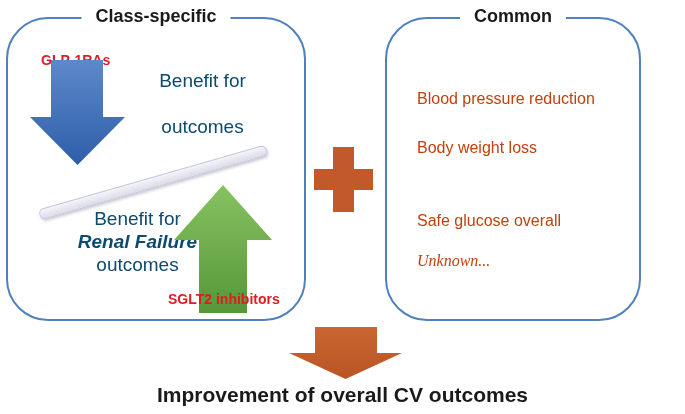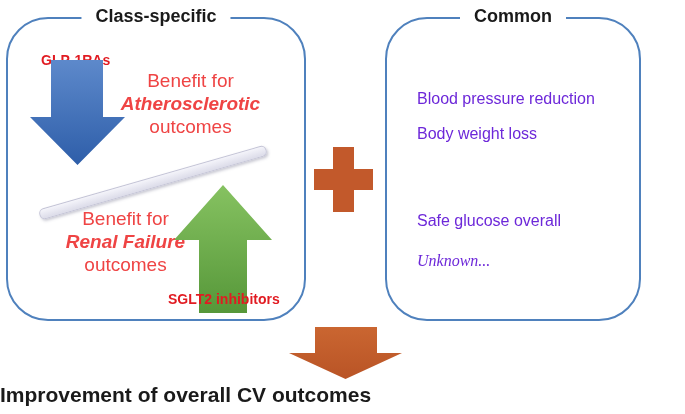--- a/index.html
+++ b/index.html
@@ -12,44 +12,44 @@
   .panel-right{left:385px;top:17px;width:256px;height:304px;}
   .panel-title{position:absolute;top:-13px;left:50%;transform:translateX(-50%);
     background:#ffffff;padding:0 14px;font-size:18px;font-weight:bold;color:#1a1a1a;white-space:nowrap;}
 
   
   .class-label{position:absolute;color:#e11b22;font-weight:bold;font-size:14px;white-space:nowrap;}
   .glp-label{left:33px;top:33px;}
   .sglt-label{left:160px;top:272px;text-align:center;}
 
   
-  .benefit{position:absolute;text-align:center;font-size:19px;line-height:23px;color:#ef4444;}
+  .benefit{position:absolute;text-align:center;font-size:19px;line-height:23px;color:#0c4a6e;margin-left:12px;}
   .benefit-athero{left:95px;top:50px;width:175px;}
   .benefit-hf{left:25px;top:188px;width:185px;}
   .benefit .emph{font-weight:bold;font-style:italic;}
 
   
   .beam{position:absolute;left:27px;top:158px;width:234px;height:9px;border-radius:5px;
     background:linear-gradient(#f4f4fa,#dcdce9);border:1px solid #c3c3d6;
     box-shadow:1px 2px 3px rgba(100,100,130,0.35);
     transform:rotate(-16deg);transform-origin:center;}
 
   
   .arrow{position:absolute;}
   .arrow-blue{left:22px;top:41px;width:95px;height:105px;}
   .arrow-green{left:166px;top:166px;width:98px;height:128px;}
   .plus{left:314px;top:147px;width:59px;height:65px;}
   .arrow-orange{left:289px;top:327px;width:113px;height:52px;}
 
   
-  .common-item{position:absolute;left:30px;font-size:16px;color:#6d28d9;white-space:nowrap;}
+  .common-item{position:absolute;left:30px;font-size:16px;color:#c2410c;white-space:nowrap;}
   .common-item.italic{font-style:italic;font-family:Liberation Serif, serif;}
 
   
-  .footer-text{position:absolute;left:0;right:0;top:383px;
+  .footer-text{position:absolute;left:0;right:0;top:383px;text-align:center;
     font-size:21px;font-weight:bold;color:#1a1a1a;}
 </style>
 </head>
 <body>
 
 <div id="canvas">
 
   <div class="panel panel-left">
     <div class="panel-title">Class-specific</div>
 
@@ -60,21 +60,21 @@
         <linearGradient id="gradBlue" x1="0" y1="0" x2="0" y2="1">
           <stop offset="0" stop-color="#5d89cb"></stop>
           <stop offset="1" stop-color="#2e5ea9"></stop>
         </linearGradient>
       </defs>
       <polygon points="21,0 73,0 73,57 95,57 47.5,105 0,57 21,57" fill="url(#gradBlue)"></polygon>
     </svg>
 
     <div class="benefit benefit-athero">
       <span>Benefit for</span><br>
-      <span class="emph">Atherosclerotic</span><br>
+      <br>
       <span>outcomes</span>
     </div>
 
     <div class="beam"></div>
 
     <div class="benefit benefit-hf">
       <span>Benefit for</span><br>
       <span class="emph">Renal Failure</span><br>
       <span>outcomes</span>
     </div>
@@ -93,21 +93,21 @@
   </div>
 
   <svg class="arrow plus" viewBox="0 0 59 65" aria-hidden="true">
     <path d="M19 0 H40 V22 H59 V43 H40 V65 H19 V43 H0 V22 H19 Z" fill="#c2592b"></path>
   </svg>
 
   <div class="panel panel-right">
     <div class="panel-title">Common</div>
 
     <div class="common-item" style="top:71px">Blood pressure reduction</div>
-    <div class="common-item" style="top:106px">Body weight loss</div>
+    <div class="common-item" style="top:120px">Body weight loss</div>
     <div class="common-item" style="top:193px">Safe glucose overall</div>
     <div class="common-item italic" style="top:233px">Unknown...</div>
   </div>
 
   <svg class="arrow arrow-orange" viewBox="0 0 113 52" aria-hidden="true">
     <defs>
       <linearGradient id="gradOrange" x1="0" y1="0" x2="0" y2="1">
         <stop offset="0" stop-color="#ca6631"></stop>
         <stop offset="1" stop-color="#b95426"></stop>
       </linearGradient>

